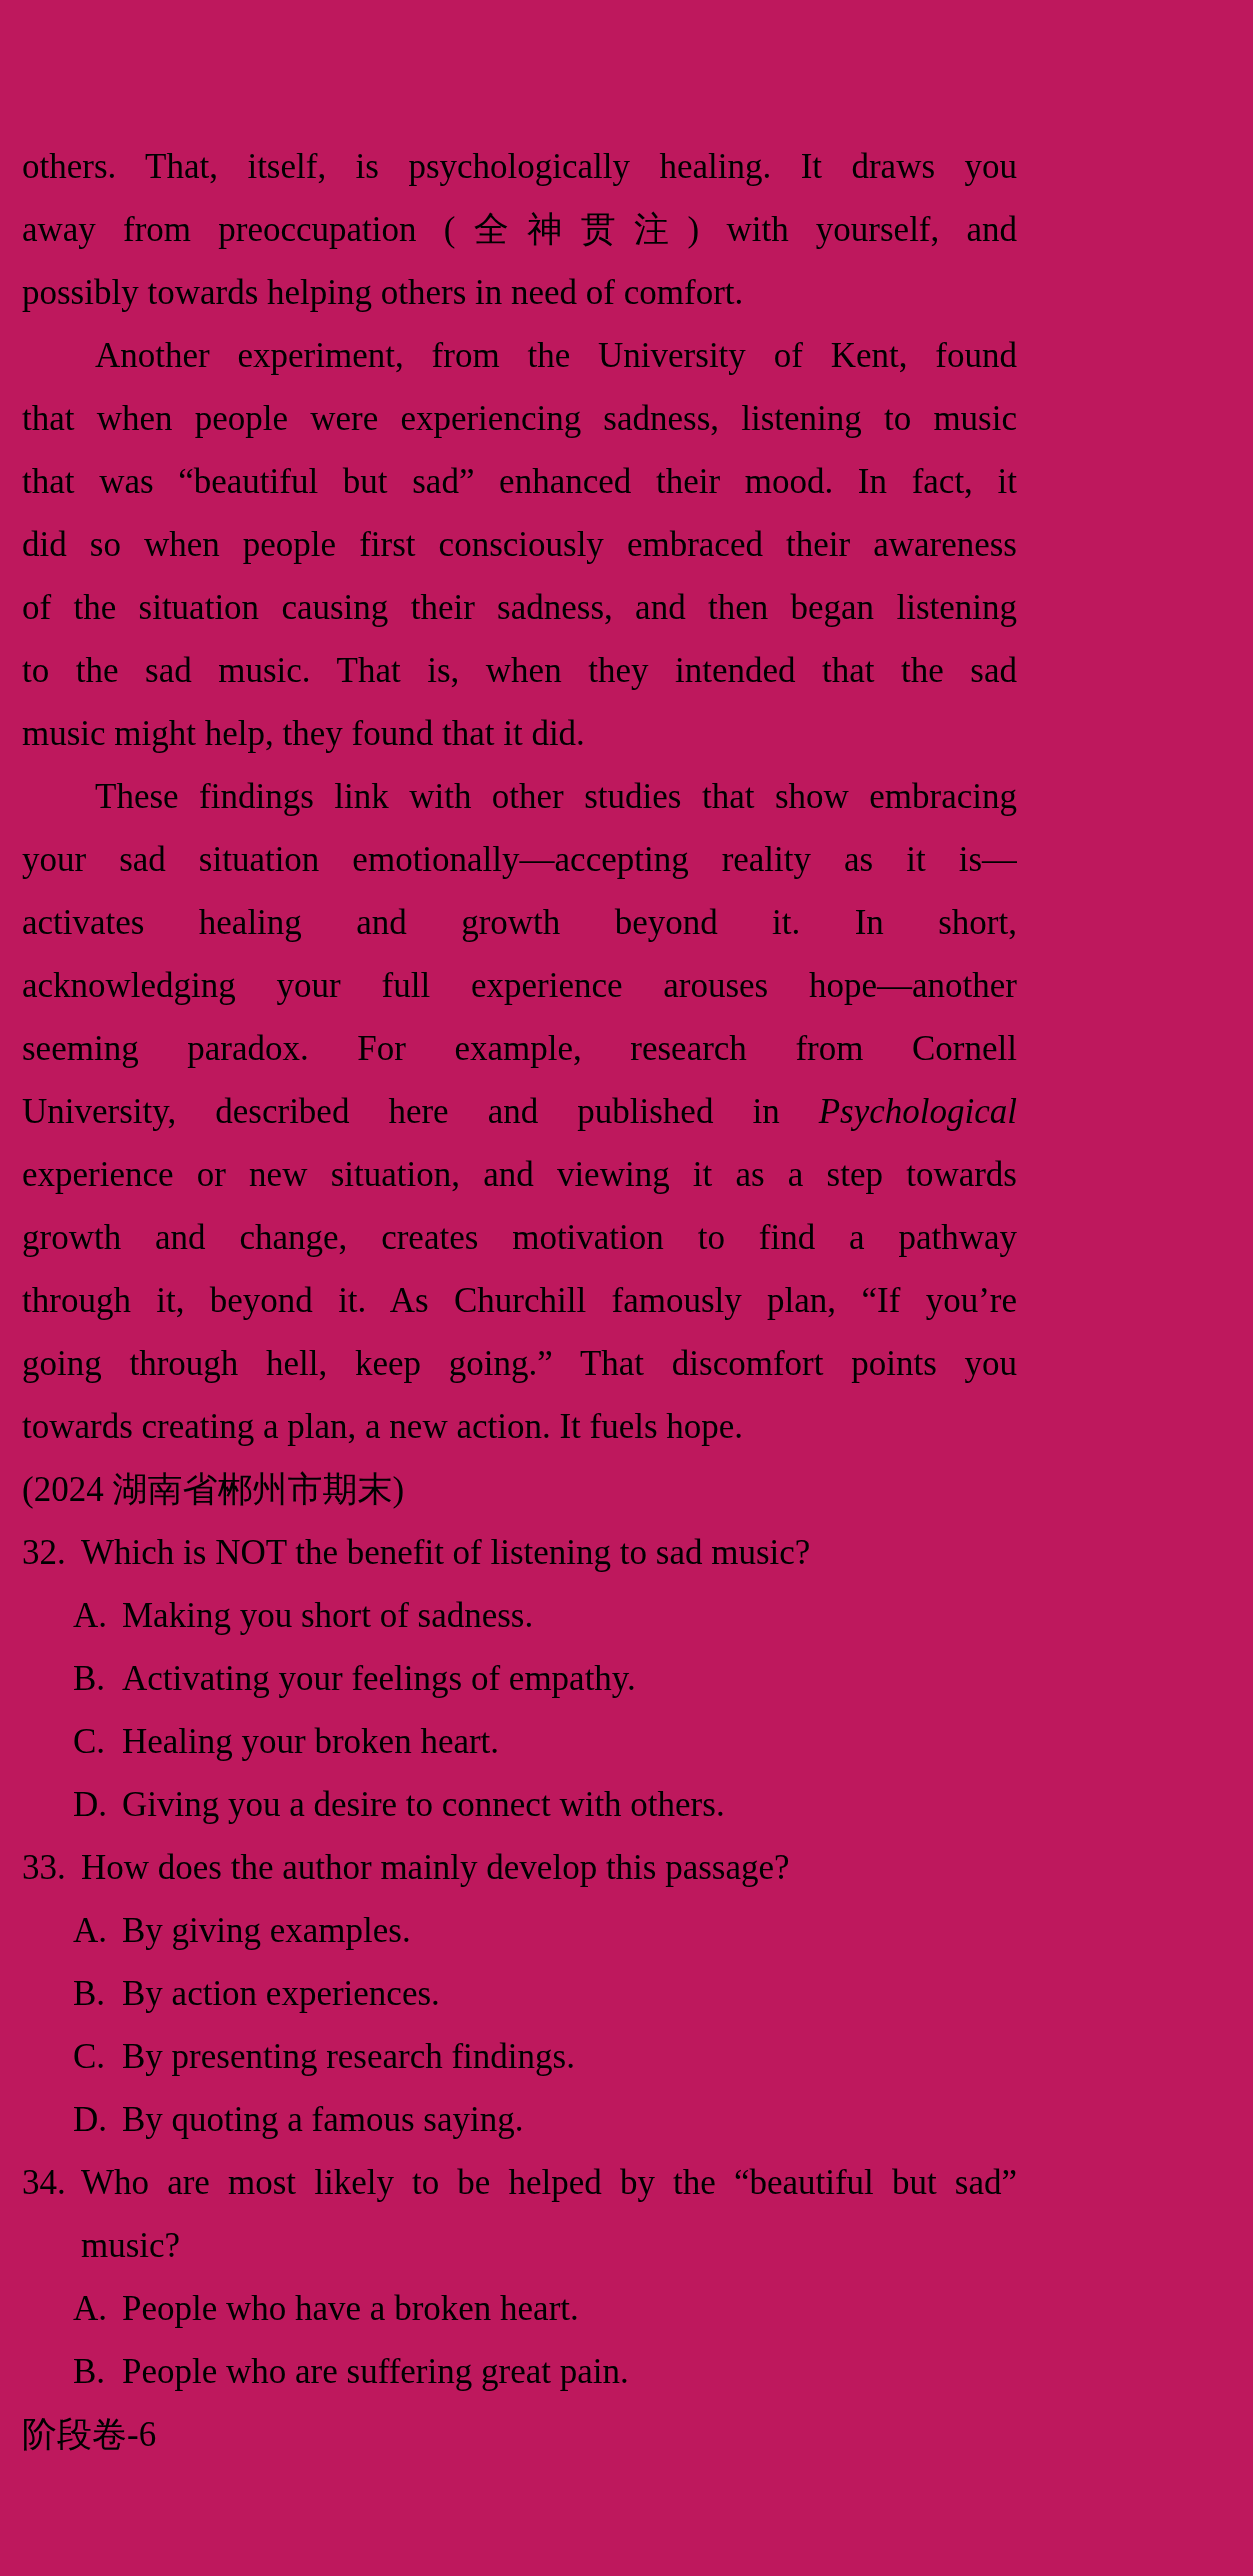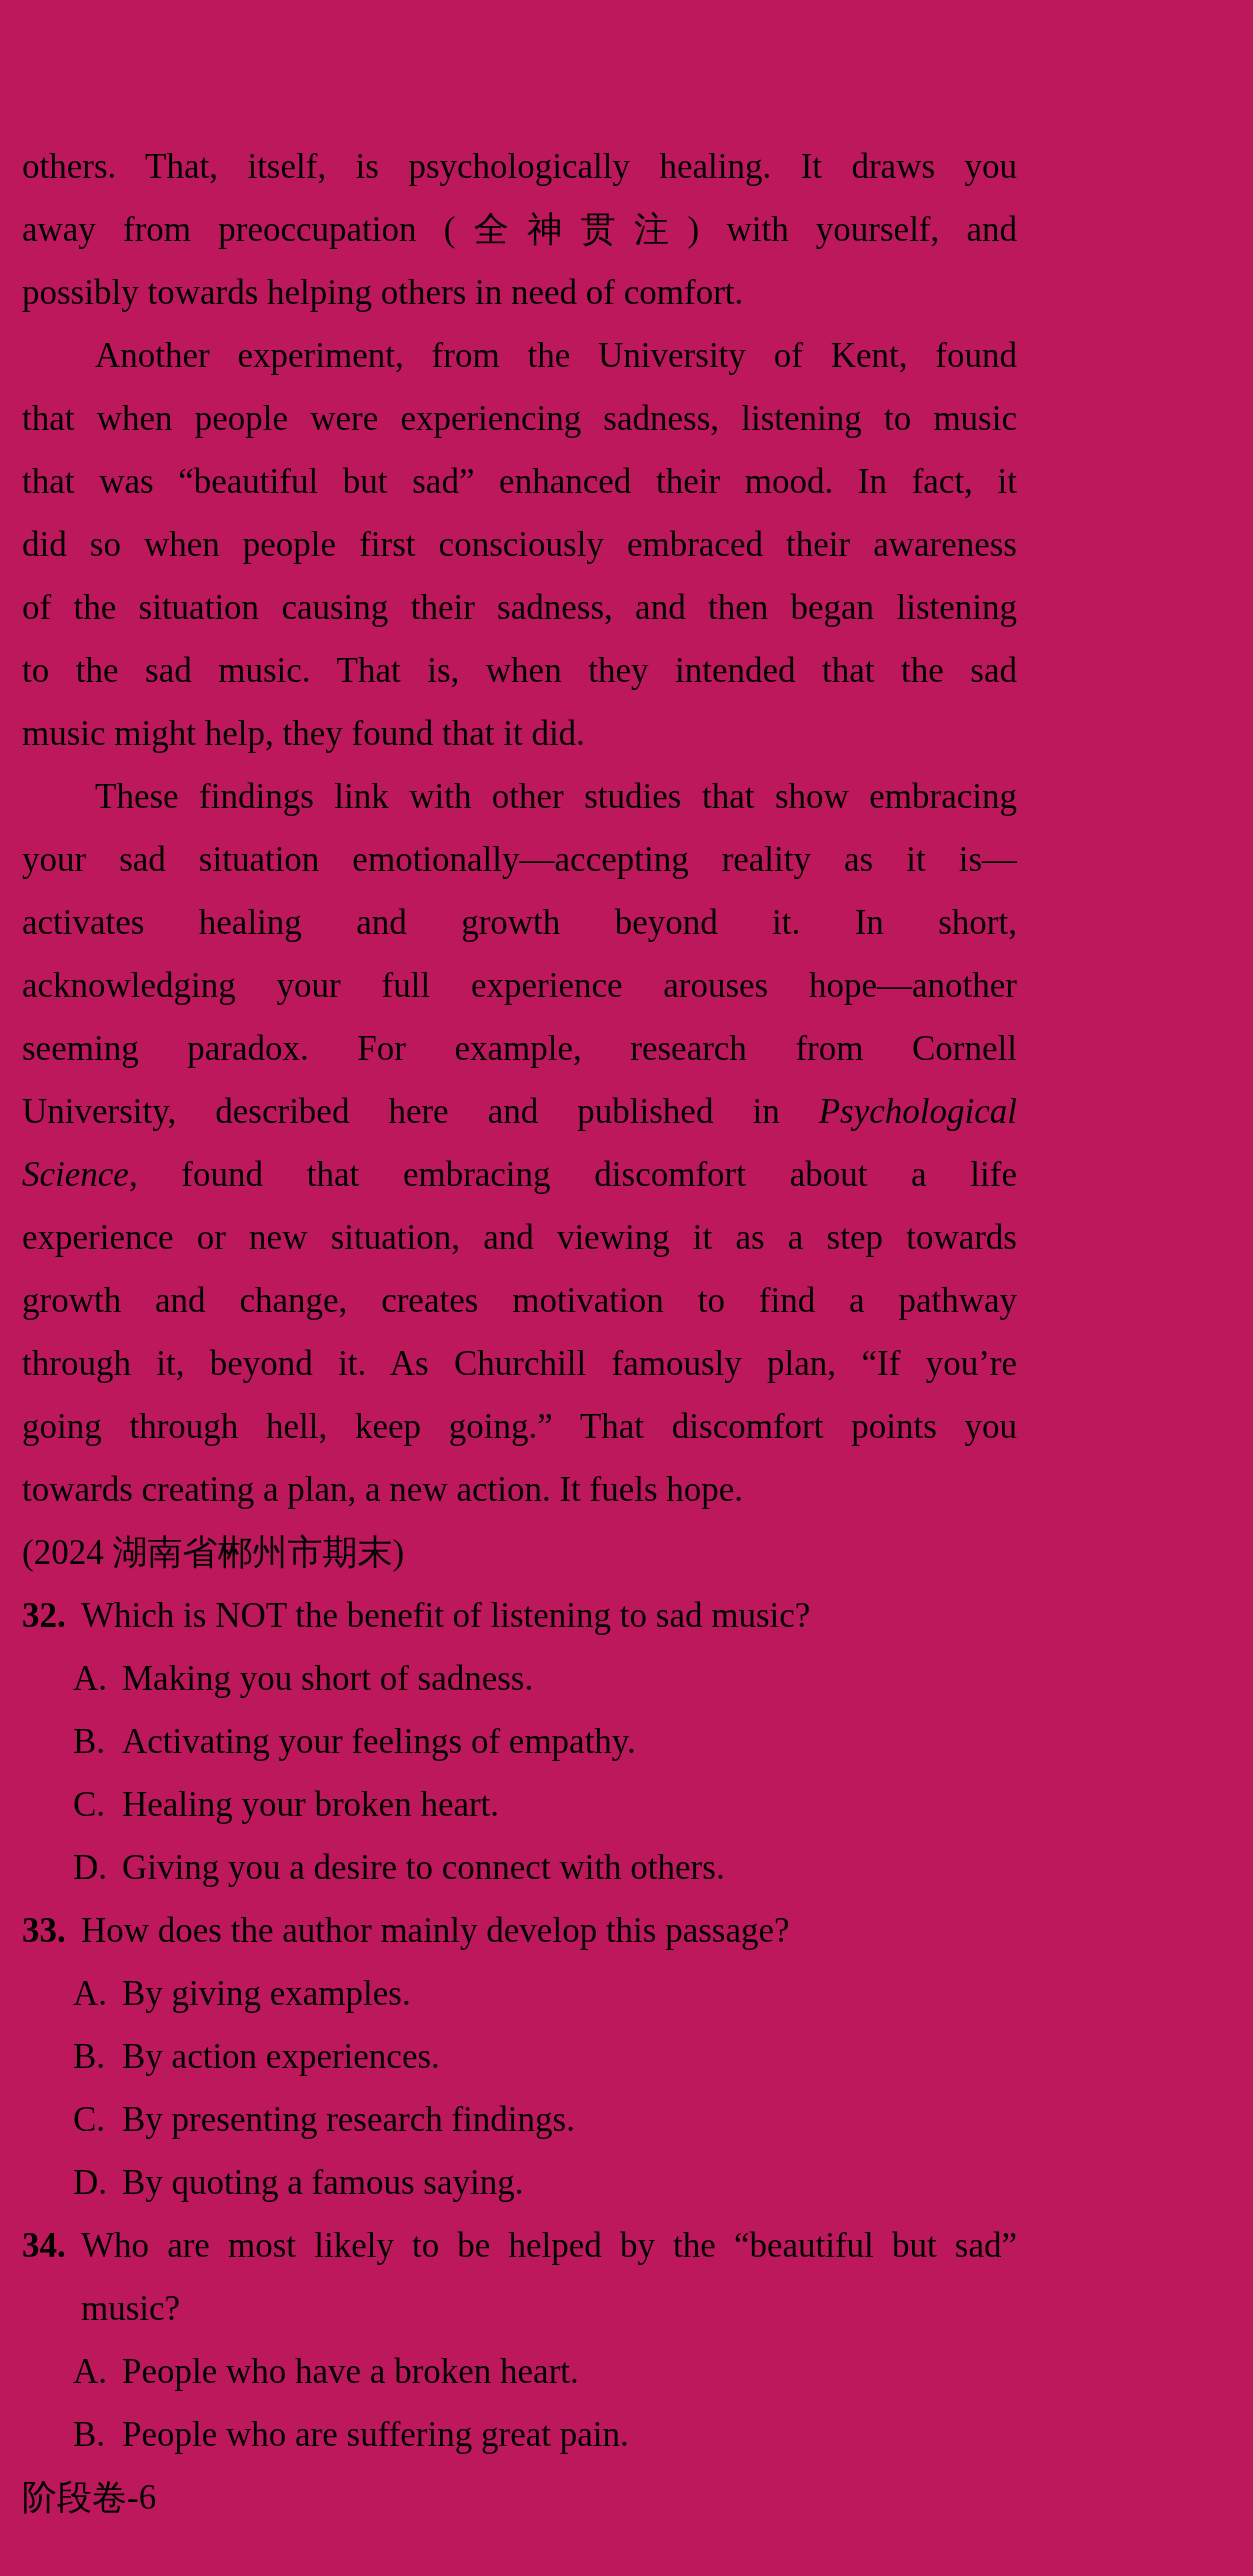--- a/index.html
+++ b/index.html
@@ -29,21 +29,21 @@
     -moz-text-align-last:justify;
   }
   
   .plast{ text-align:left; }
   
   .ind{ padding-left:73px; }
   .attr{ }
   .qnum{
     display:inline-block;
     width:59px;
-    font-weight:bold;
+    font-weight:normal;
   }
   .qcont{ padding-left:59px; }
   .oline{ padding-left:51px; }
   .optletter{
     display:inline-block;
     width:49px;
   }
   .footer-line{ text-align:left; }
   .it{ font-style:italic; }
 </style>
@@ -64,21 +64,20 @@
     <div class="line jfull">of the situation causing their sadness, and then began listening</div>
     <div class="line jfull">to the sad music. That is, when they intended that the sad</div>
     <div class="line plast">music might help, they found that it did.</div>
 
     <div class="line jfull ind">These findings link with other studies that show embracing</div>
     <div class="line jfull">your sad situation emotionally—accepting reality as it is—</div>
     <div class="line jfull">activates healing and growth beyond it. In short,</div>
     <div class="line jfull">acknowledging your full experience arouses hope—another</div>
     <div class="line jfull">seeming paradox. For example, research from Cornell</div>
     <div class="line jfull"><span>University, described here and published in </span><span class="it">Psychological</span></div>
-    <div class="line jfull"><span class="it">Science</span><span>, found that embracing discomfort about a life</span></div>
     <div class="line jfull">experience or new situation, and viewing it as a step towards</div>
     <div class="line jfull">growth and change, creates motivation to find a pathway</div>
     <div class="line jfull">through it, beyond it. As Churchill famously plan, “If you’re</div>
     <div class="line jfull">going through hell, keep going.” That discomfort points you</div>
     <div class="line plast">towards creating a plan, a new action. It fuels hope.</div>
 
     <div class="line attr">(2024 湖南省郴州市期末)</div>
 
     <div class="line qline"><span class="qnum">32.</span><span>Which is NOT the benefit of listening to sad music?</span></div>
     <div class="line oline"><span class="optletter">A.</span><span>Making you short of sadness.</span></div>

